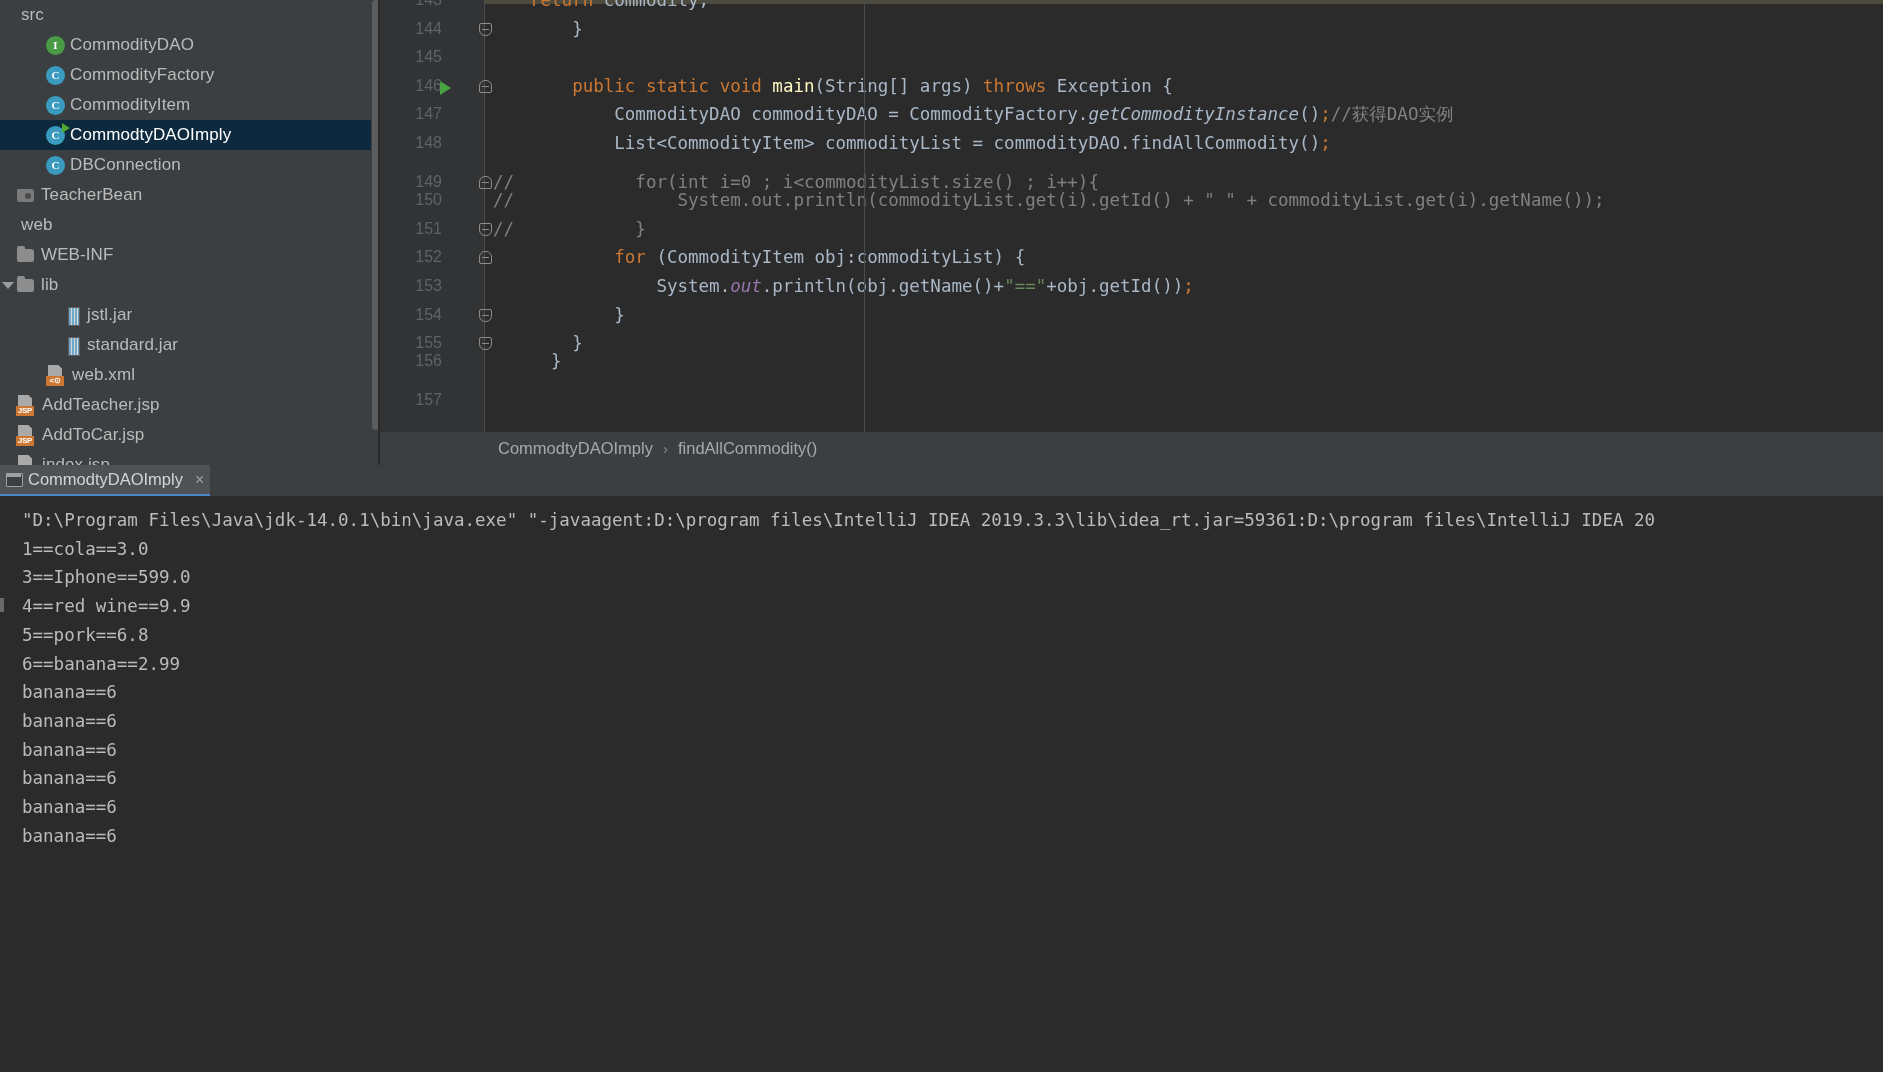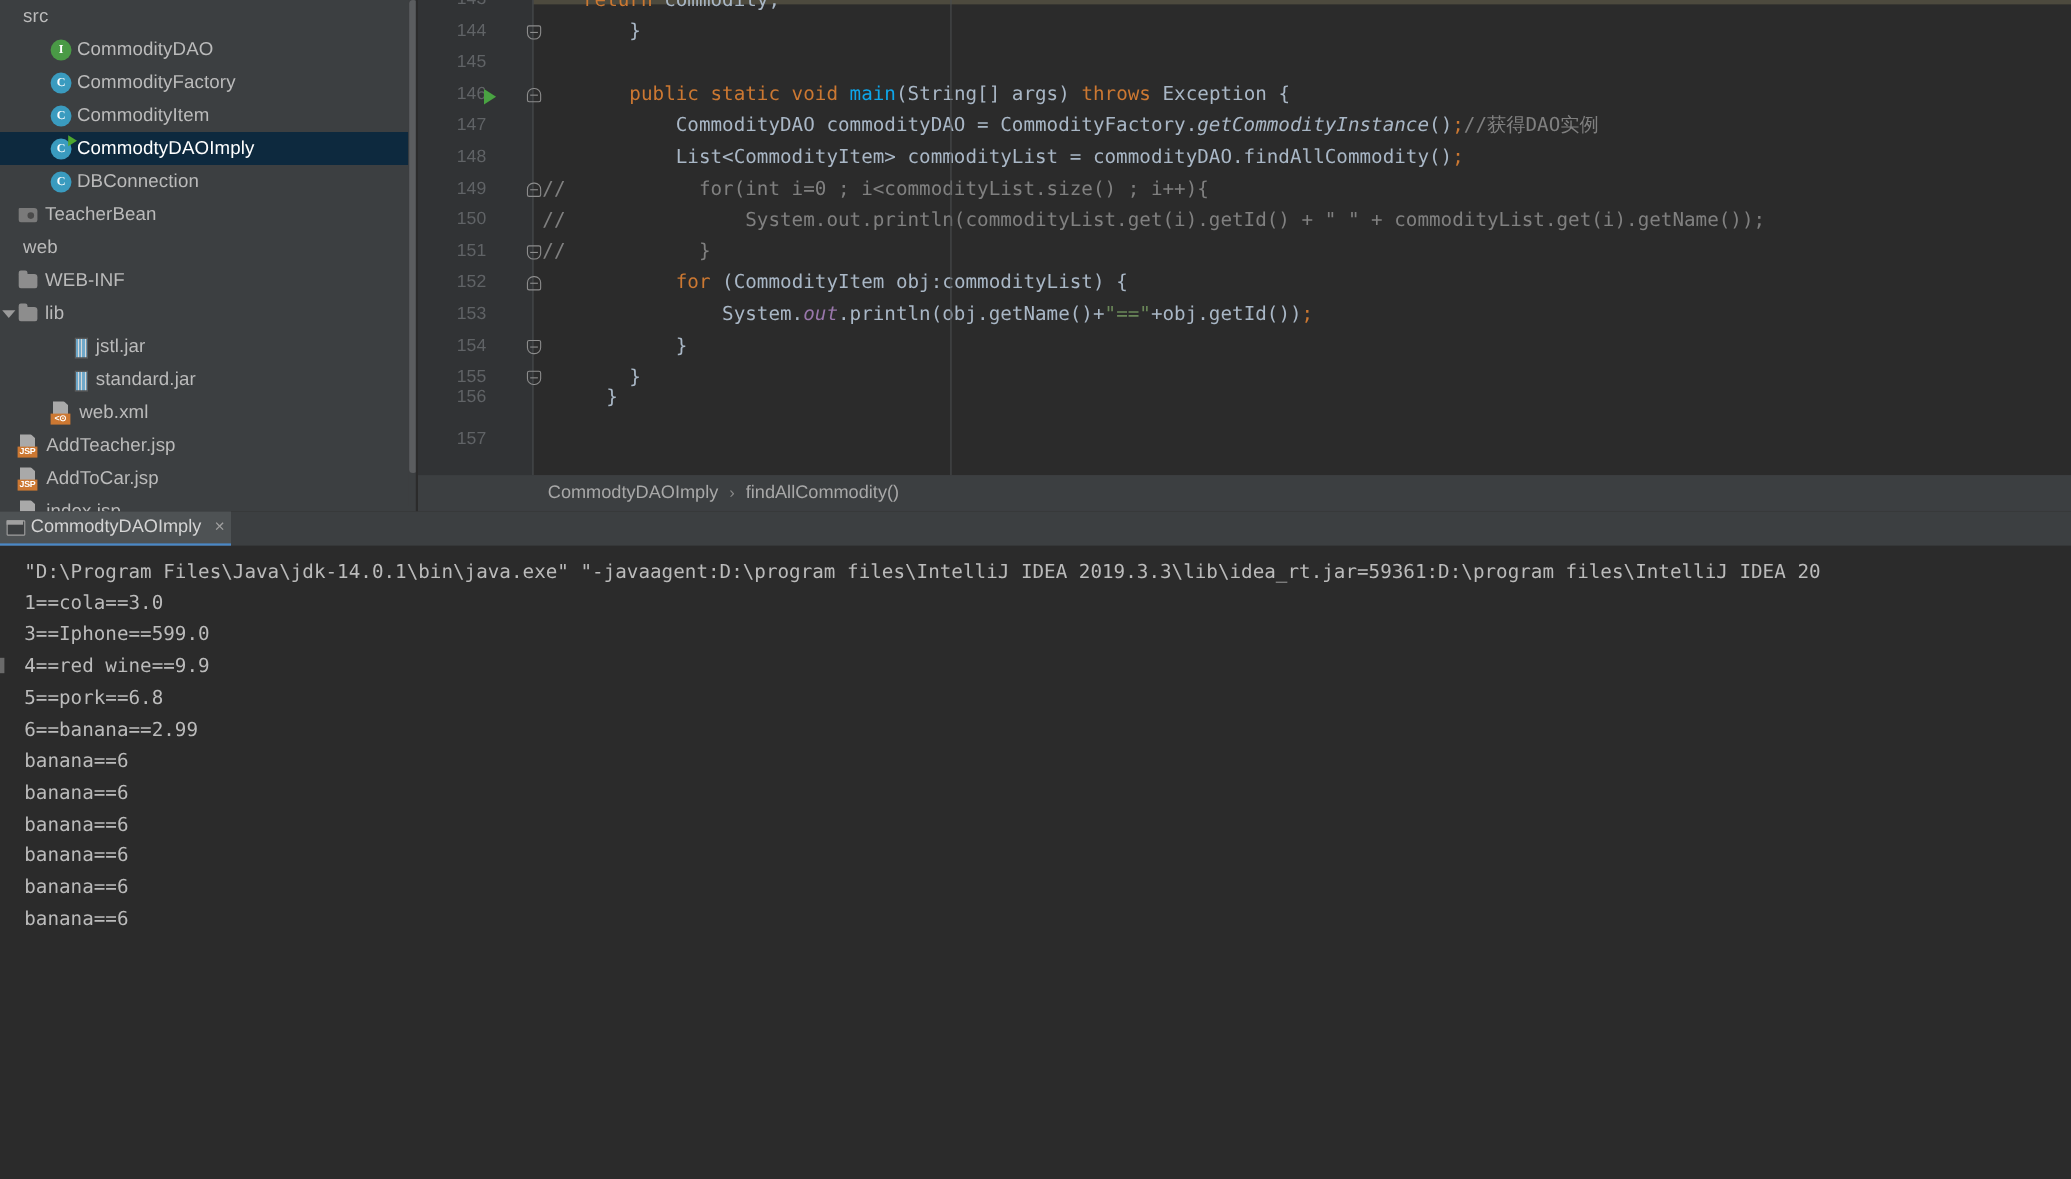--- a/index.html
+++ b/index.html
@@ -147,21 +147,21 @@
     border-bottom:7px solid transparent;
   }
   .vguide {
     position:absolute; left:484px; width:1px; background:#4a4d4f;
   }
   .kw   { color:#cc7832; }
   .str  { color:#6a8759; }
   .cmt  { color:#808080; }
   .stat { color:#a9b7c6; font-style:italic; }
   .fld  { color:#9876aa; font-style:italic; }
-  .mname{ color:#0ea5e9; }
+  .mname{ color:#fef9c3; }
 
   
   #breadcrumb {
     position:absolute; left:380px; top:432px; width:1503px; height:32px;
     background:#3c3f41; display:flex; align-items:center;
     padding-left:118px; font-size:16.5px; color:#a8a8a8;
   }
   #breadcrumb .crumb-sep { margin:0 10px; color:#8a8a8a; font-size:15px; }
 
   
@@ -316,21 +316,21 @@
     <div id="editor-topstrip"></div>
     <div class="gutter"></div>
     <div class="gutter-sep"></div>
     <div class="code-lines" id="code-lines">
         <div class="cl" style="top: -14px;"><span class="lnum">143</span><span class="ctext"><span class="kw">return </span><span>commodity;</span></span></div>
         <div class="cl" style="top: 14.6px;"><span class="lnum">144</span><span class="foldsym end"></span><span class="ctext"><span>    }</span></span></div>
         <div class="cl" style="top: 43.2px;"><span class="lnum">145</span><span class="ctext"><span></span></span></div>
         <div class="cl" style="top: 71.8px;"><span class="lnum">146</span><span class="runarrow"></span><span class="foldsym start"></span><span class="ctext"><span>    </span><span class="kw">public static void </span><span class="mname">main</span><span>(String[] args) </span><span class="kw">throws </span><span>Exception {</span></span></div>
         <div class="cl" style="top: 100.4px;"><span class="lnum">147</span><span class="ctext"><span>        CommodityDAO commodityDAO = CommodityFactory.</span><span class="stat">getCommodityInstance</span><span>()</span><span class="kw">;</span><span class="cmt">//获得DAO实例</span></span></div>
         <div class="cl" style="top: 129px;"><span class="lnum">148</span><span class="ctext"><span>        List&lt;CommodityItem&gt; commodityList = commodityDAO.findAllCommodity()</span><span class="kw">;</span></span></div>
-        <div class="cl" style="top: 158px;"><span class="lnum">149</span><span class="foldsym start"></span><span class="slashcom">//</span><span class="ctext"><span class="cmt">          for(int i=0 ; i&lt;commodityList.size() ; i++){</span></span></div>
+        <div class="cl" style="top: 168px;"><span class="lnum">149</span><span class="foldsym start"></span><span class="slashcom">//</span><span class="ctext"><span class="cmt">          for(int i=0 ; i&lt;commodityList.size() ; i++){</span></span></div>
         <div class="cl" style="top: 186.2px;"><span class="lnum">150</span><span class="slashcom">//</span><span class="ctext"><span class="cmt">              System.out.println(commodityList.get(i).getId() + " " + commodityList.get(i).getName());</span></span></div>
         <div class="cl" style="top: 214.8px;"><span class="lnum">151</span><span class="foldsym end"></span><span class="slashcom">//</span><span class="ctext"><span class="cmt">          }</span></span></div>
         <div class="cl" style="top: 243.4px;"><span class="lnum">152</span><span class="foldsym start"></span><span class="ctext"><span>        </span><span class="kw">for </span><span>(CommodityItem obj:commodityList) {</span></span></div>
         <div class="cl" style="top: 272px;"><span class="lnum">153</span><span class="ctext"><span>            System.</span><span class="fld">out</span><span>.println(obj.getName()+</span><span class="str">"=="</span><span>+obj.getId())</span><span class="kw">;</span></span></div>
         <div class="cl" style="top: 300.6px;"><span class="lnum">154</span><span class="foldsym end"></span><span class="ctext"><span>        }</span></span></div>
         <div class="cl" style="top: 329.2px;"><span class="lnum">155</span><span class="foldsym end"></span><span class="ctext"><span>    }</span></span></div>
         <div class="cl" style="top: 347px;"><span class="lnum">156</span><span class="ctext"><span>  }</span></span></div>
         <div class="cl" style="top: 386.4px;"><span class="lnum">157</span><span class="ctext"><span></span></span></div>
         <div class="vguide" style="left: 484px; top: 0px; height: 432px;"></div>
       </div>

